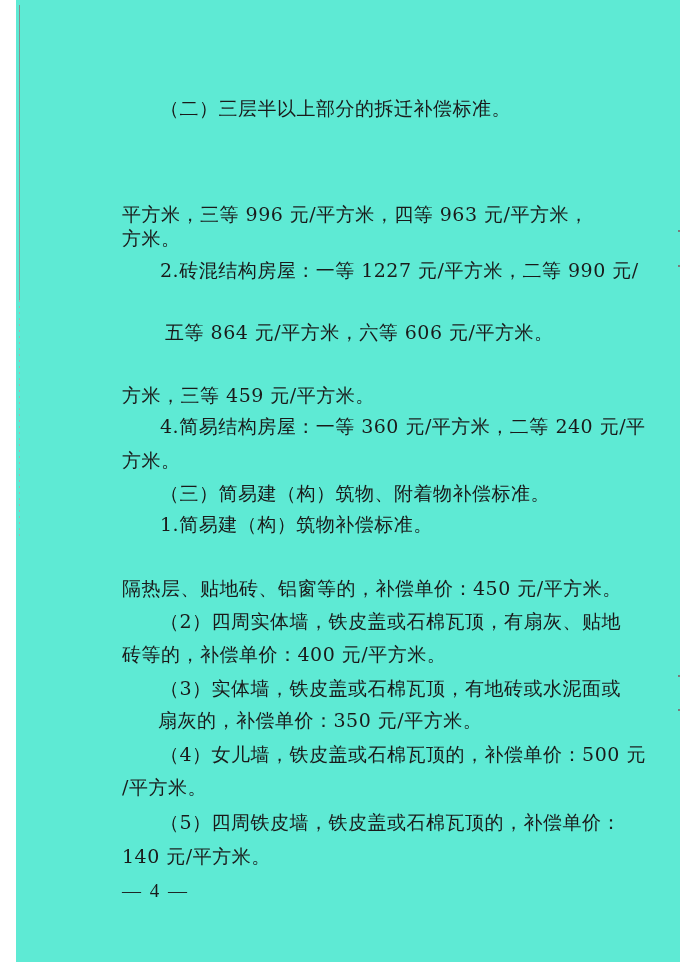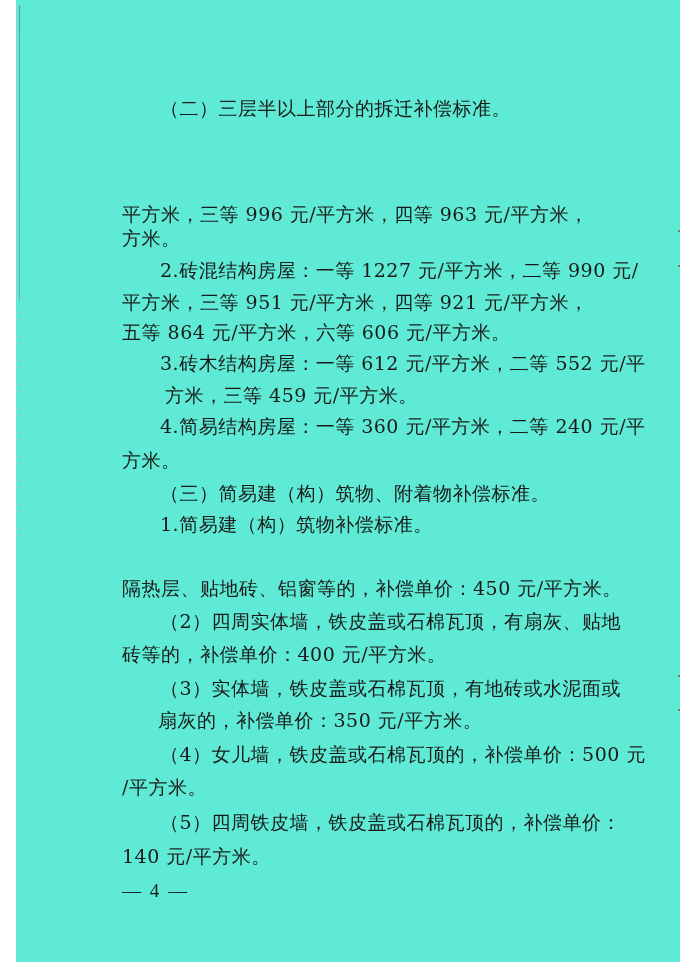--- a/index.html
+++ b/index.html
@@ -39,24 +39,22 @@
   <div class="speck" style="left:662px; top:265px;"></div>
   <div class="speck" style="left:662px; top:675px;"></div>
   <div class="speck" style="left:662px; top:709px;"></div>
 
   <div id="text-body"></div>
 
   <div class="line indent" style="top: 93px;">（二）三层半以上部分的拆迁补偿标准。</div>
   <div class="line" style="top: 157px; margin-top: 42px;">平方米，三等 996 元/平方米，四等 963 元/平方米，</div>
   <div class="line" style="top: 223px;">方米。</div>
   <div class="line indent full" style="top: 255px;">2.砖混结构房屋：一等 1227 元/平方米，二等 990 元/</div>
-  <div class="line" style="top: 287px;">平方米，三等 951 元/平方米，四等 921 元/平方米，</div>
-  <div class="line" style="top: 317px;">五等 864 元/平方米，六等 606 元/平方米。</div>
-  <div class="line indent full" style="top: 348px;">3.砖木结构房屋：一等 612 元/平方米，二等 552 元/平</div>
-  <div class="line" style="top: 380px; margin-left: 43px;">方米，三等 459 元/平方米。</div>
+  <div class="line" style="top: 317px; margin-left: 43px;">五等 864 元/平方米，六等 606 元/平方米。</div>
+  <div class="line" style="top: 380px;">方米，三等 459 元/平方米。</div>
   <div class="line indent full" style="top: 411px;">4.简易结构房屋：一等 360 元/平方米，二等 240 元/平</div>
   <div class="line" style="top: 445px;">方米。</div>
   <div class="line indent" style="top: 478px;">（三）简易建（构）筑物、附着物补偿标准。</div>
   <div class="line indent" style="top: 509px;">1.简易建（构）筑物补偿标准。</div>
   <div class="line" style="top: 573px;">隔热层、贴地砖、铝窗等的，补偿单价：450 元/平方米。</div>
   <div class="line indent full" style="top: 606px;">（2）四周实体墙，铁皮盖或石棉瓦顶，有扇灰、贴地</div>
   <div class="line" style="top: 639px;">砖等的，补偿单价：400 元/平方米。</div>
   <div class="line indent full" style="top: 673px;">（3）实体墙，铁皮盖或石棉瓦顶，有地砖或水泥面或</div>
   <div class="line" style="top: 705px; margin-left: 36px;">扇灰的，补偿单价：350 元/平方米。</div>
   <div class="line indent full" style="top: 739px;">（4）女儿墙，铁皮盖或石棉瓦顶的，补偿单价：500 元</div>

